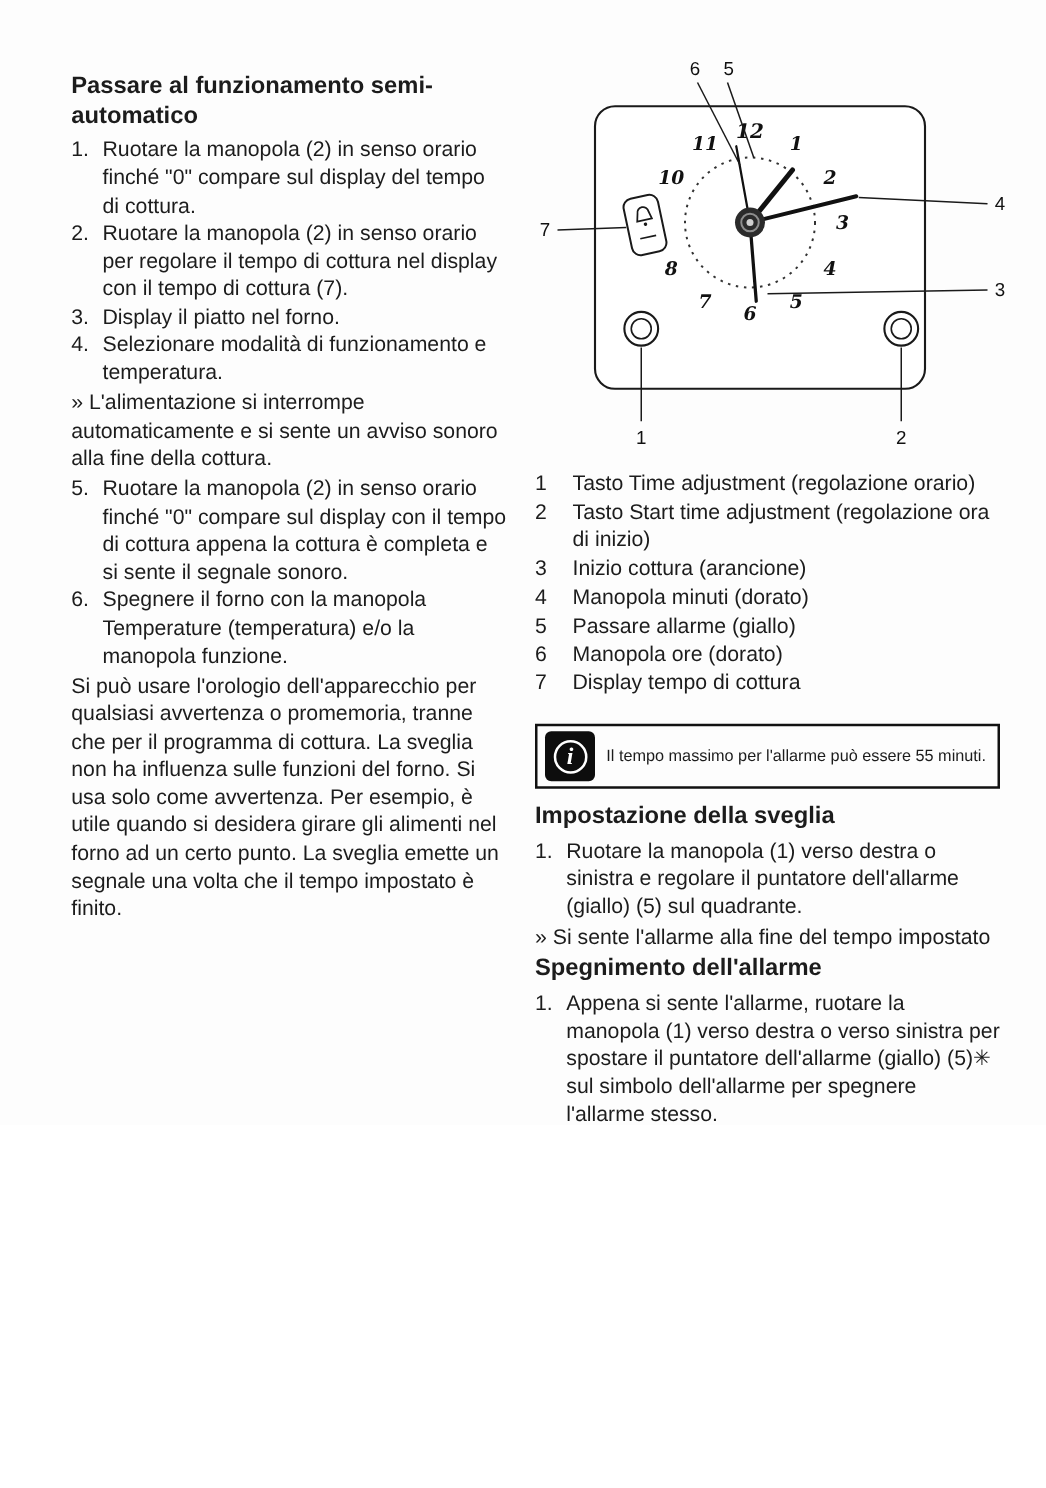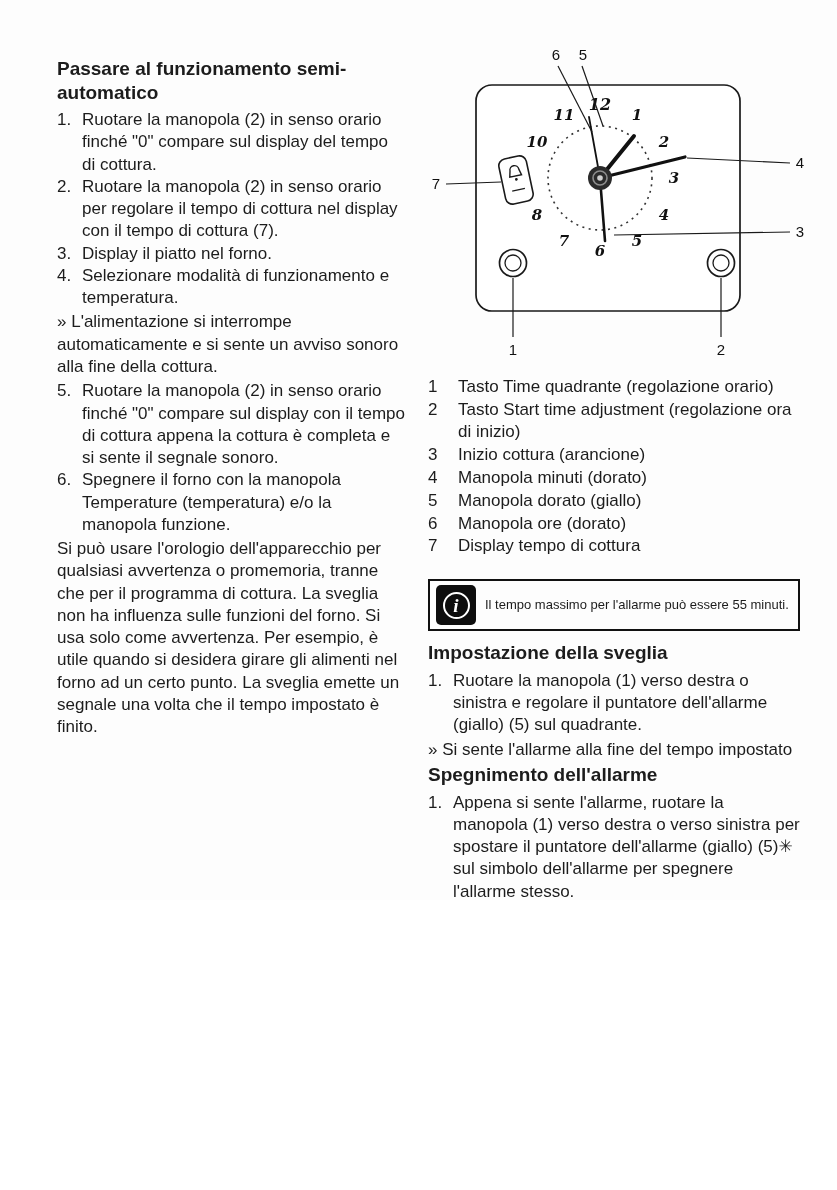--- a/index.html
+++ b/index.html
@@ -169,37 +169,37 @@
           <text class="callout" x="8" y="149" text-anchor="middle">7</text>
           <text class="callout" x="85" y="315" text-anchor="middle">1</text>
           <text class="callout" x="293" y="315" text-anchor="middle">2</text>
         </g>
       </svg>
     </div>
 
     <div class="legend">
       <div class="legend-item">
         <span class="legend-num">1</span>
-        <span class="legend-text">Tasto Time quadrante (regolazione orario)</span>
+        <span class="legend-text">Tasto Time adjustment (regolazione orario)</span>
       </div>
       <div class="legend-item">
         <span class="legend-num">2</span>
         <span class="legend-text">Tasto Start time adjustment (regolazione ora di inizio)</span>
       </div>
       <div class="legend-item">
         <span class="legend-num">3</span>
         <span class="legend-text">Inizio cottura (arancione)</span>
       </div>
       <div class="legend-item">
         <span class="legend-num">4</span>
         <span class="legend-text">Manopola minuti (dorato)</span>
       </div>
       <div class="legend-item">
         <span class="legend-num">5</span>
-        <span class="legend-text">Manopola dorato (giallo)</span>
+        <span class="legend-text">Passare allarme (giallo)</span>
       </div>
       <div class="legend-item">
         <span class="legend-num">6</span>
         <span class="legend-text">Manopola ore (dorato)</span>
       </div>
       <div class="legend-item">
         <span class="legend-num">7</span>
         <span class="legend-text">Display tempo di cottura</span>
       </div>
     </div>

